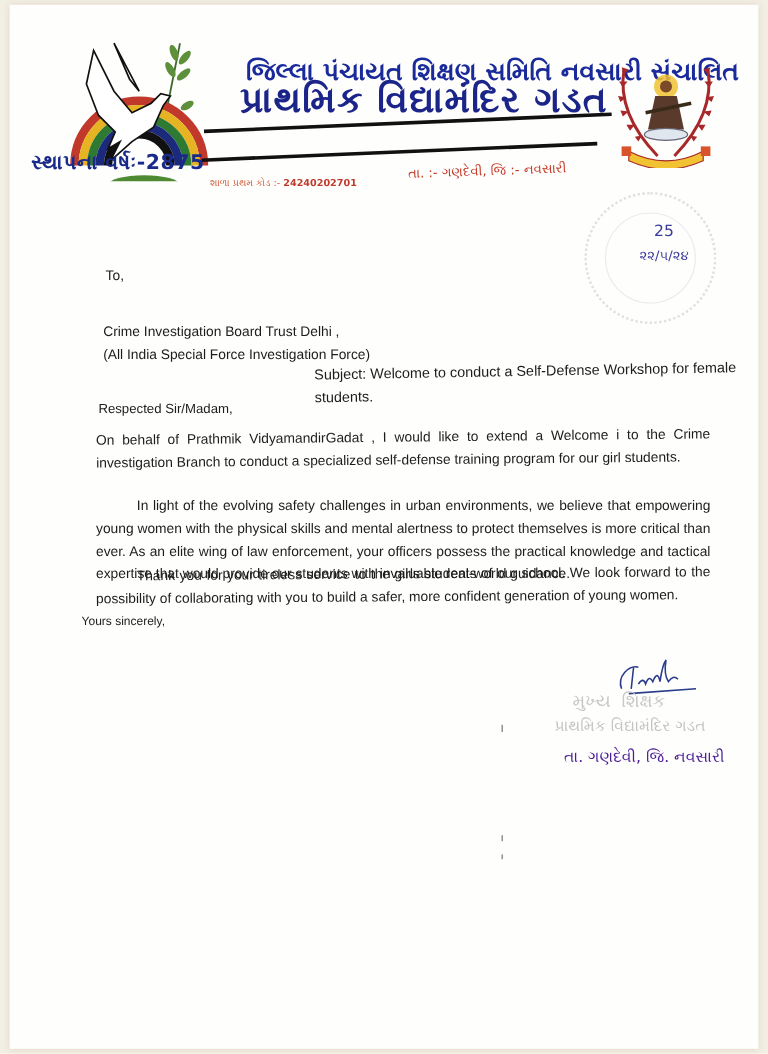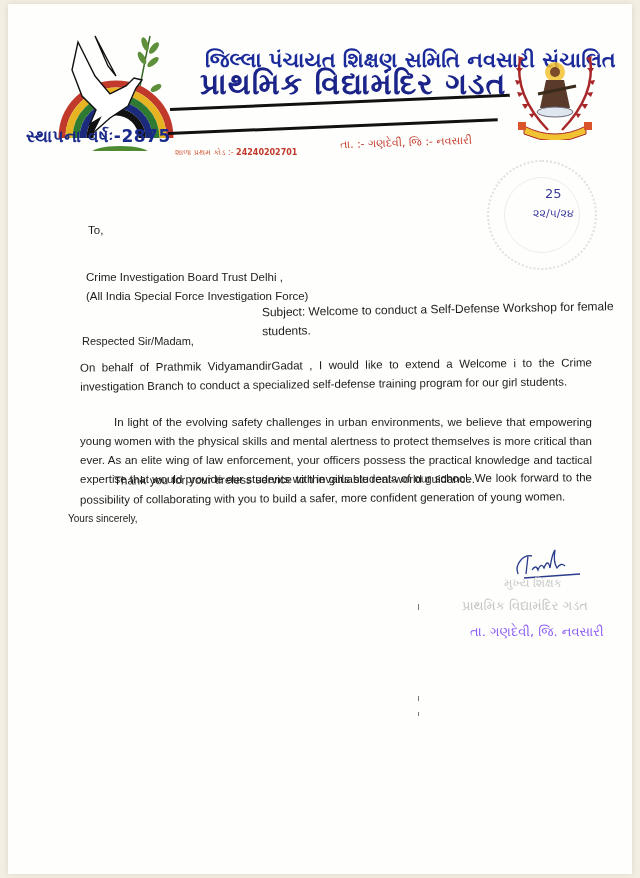--- a/index.html
+++ b/index.html
@@ -41,23 +41,23 @@
   .subject { left: 262px; top: 300px; font-size: 12px; transform: rotate(-1deg); }
   .salute { left: 82px; top: 332px; font-size: 11px; }
   .para { left: 80px; width: 512px; text-align: justify; text-align-last: auto; }
   .p1 { top: 356px; transform: rotate(-0.6deg); }
   .p2 { top: 413px; text-indent: 34px; }
   .p3 { top: 470px; text-indent: 34px; transform: rotate(-0.4deg); }
   .closing { left: 68px; top: 509px; font-size: 10px; }
 
   
   .sig-scribble { left: 510px; top: 546px; width: 80px; height: 36px; }
-  .sig-l1 { left: 504px; top: 576px; font-size: 12px; color: #c8c8c8; font-family: Liberation Sans, sans-serif; }
+  .sig-l1 { left: 477px; top: 576px; font-size: 15px; color: #c8c8c8; font-family: Liberation Mono, monospace; }
   .sig-l2 { left: 462px; top: 598px; font-size: 13px; color: #c4c4c4; font-family: "DejaVu Sans", sans-serif; }
-  .sig-l3 { left: 470px; top: 624px; font-size: 13px; color: #8b5cf6; font-family: "DejaVu Sans", sans-serif; }
+  .sig-l3 { left: 470px; top: 624px; font-size: 13px; color: #4c1d95; font-family: "DejaVu Sans", sans-serif; }
   .tick { left: 418px; width: 1px; background: #777; }
 </style>
 </head>
 <body>
 
 <div class="page"></div>
 
 <svg class="abs logo-left" viewBox="0 0 132 125">
   <g fill="none" stroke-width="7">
     <path d="M12,112 A54,54 0 0 1 120,112" stroke="#c0392b"></path>

